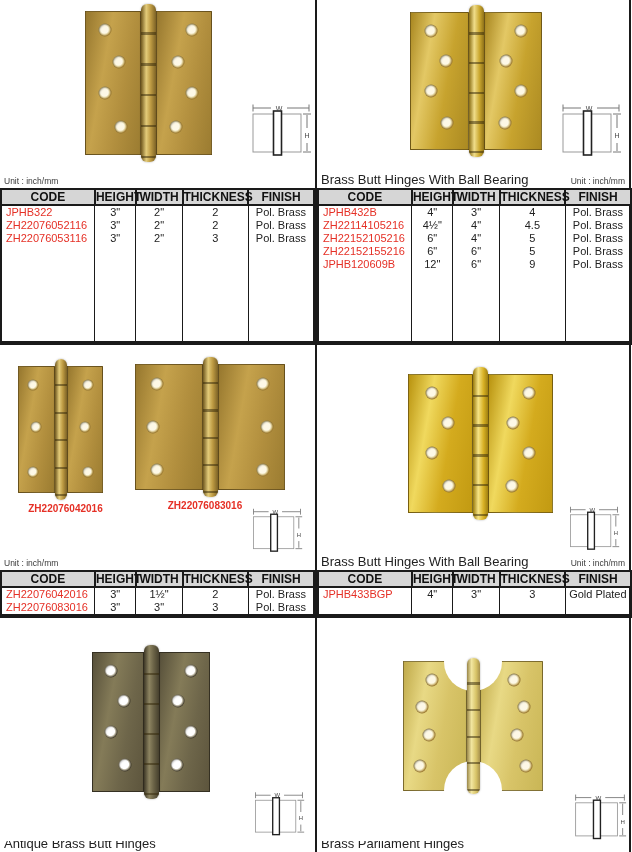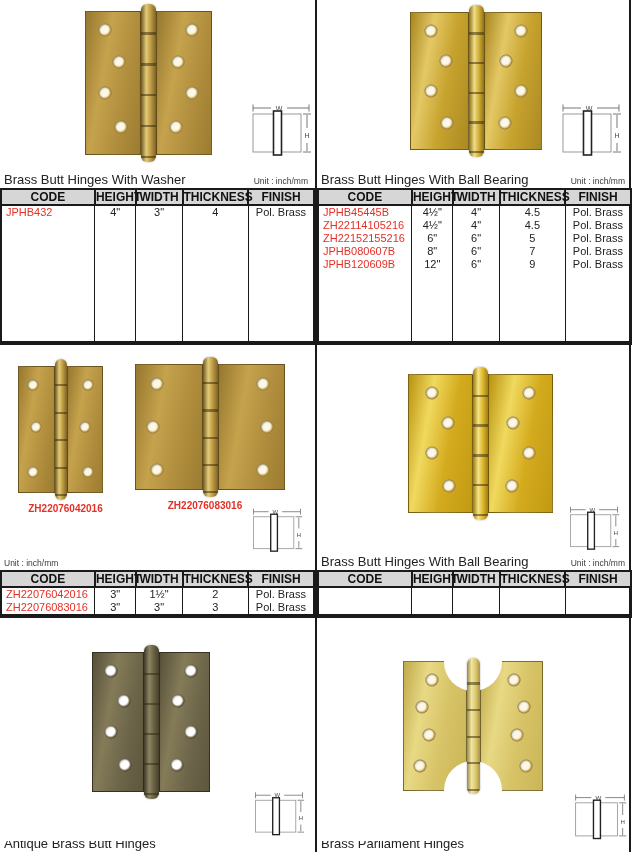--- a/index.html
+++ b/index.html
@@ -102,21 +102,20 @@
       <line x1="57" y1="15" x2="57" y2="28"></line>
               <line x1="57" y1="43" x2="57" y2="51"></line>
     </g>
     <rect x="23.5" y="11" width="8" height="44" fill="#fff" stroke="#222" stroke-width="1.6"></rect>
     <text x="29" y="10.5" text-anchor="middle" font-size="7" fill="#444">W</text>
     <text x="57" y="38" text-anchor="middle" font-size="7" fill="#444">H</text>
   </svg>
 </div>
     </div>
     <div class="titlebar">
-      <span class="sec-title">Brass Butt Hinges With Washer</span>
       <span class="unit">Unit : inch/mm</span>
     </div>
     <div class="twrap" style="height:155px;">
       <table>
         <colgroup>
             <col class="c0">
             <col class="c1">
             <col class="c2">
             <col class="c3">
             <col class="c4">
@@ -125,24 +124,38 @@
             <tr>
               <th>CODE</th>
               <th>HEIGHT</th>
               <th>WIDTH</th>
               <th>THICKNESS</th>
               <th>FINISH</th>
             </tr>
           </thead>
         <tbody>
             <tr>
-              <td class="code">JPHB432</td>
-              <td>4"</td>
-              <td>3"</td>
-              <td>4</td>
+              <td class="code">JPHB322</td>
+              <td>3"</td>
+              <td>2"</td>
+              <td>2</td>
+              <td>Pol. Brass</td>
+            </tr>
+            <tr>
+              <td class="code">ZH22076052116</td>
+              <td>3"</td>
+              <td>2"</td>
+              <td>2</td>
+              <td>Pol. Brass</td>
+            </tr>
+            <tr>
+              <td class="code">ZH22076053116</td>
+              <td>3"</td>
+              <td>2"</td>
+              <td>3</td>
               <td>Pol. Brass</td>
             </tr>
             <tr class="filler">
               <td></td>
               <td></td>
               <td></td>
               <td></td>
               <td></td>
             </tr>
           </tbody>
@@ -203,45 +216,45 @@
             <tr>
               <th>CODE</th>
               <th>HEIGHT</th>
               <th>WIDTH</th>
               <th>THICKNESS</th>
               <th>FINISH</th>
             </tr>
           </thead>
         <tbody>
             <tr>
-              <td class="code">JPHB45445B</td>
-              <td>4½"</td>
+              <td class="code">JPHB432B</td>
               <td>4"</td>
-              <td>4.5</td>
+              <td>3"</td>
+              <td>4</td>
               <td>Pol. Brass</td>
             </tr>
             <tr>
               <td class="code">ZH22114105216</td>
               <td>4½"</td>
               <td>4"</td>
               <td>4.5</td>
               <td>Pol. Brass</td>
             </tr>
             <tr>
+              <td class="code">ZH22152105216</td>
+              <td>6"</td>
+              <td>4"</td>
+              <td>5</td>
+              <td>Pol. Brass</td>
+            </tr>
+            <tr>
               <td class="code">ZH22152155216</td>
               <td>6"</td>
               <td>6"</td>
               <td>5</td>
-              <td>Pol. Brass</td>
-            </tr>
-            <tr>
-              <td class="code">JPHB080607B</td>
-              <td>8"</td>
-              <td>6"</td>
-              <td>7</td>
               <td>Pol. Brass</td>
             </tr>
             <tr>
               <td class="code">JPHB120609B</td>
               <td>12"</td>
               <td>6"</td>
               <td>9</td>
               <td>Pol. Brass</td>
             </tr>
             <tr class="filler">
@@ -405,20 +418,27 @@
         <thead>
             <tr>
               <th>CODE</th>
               <th>HEIGHT</th>
               <th>WIDTH</th>
               <th>THICKNESS</th>
               <th>FINISH</th>
             </tr>
           </thead>
         <tbody>
+            <tr>
+              <td class="code">JPHB433BGP</td>
+              <td>4"</td>
+              <td>3"</td>
+              <td>3</td>
+              <td>Gold Plated</td>
+            </tr>
             <tr class="filler">
               <td></td>
               <td></td>
               <td></td>
               <td></td>
               <td></td>
             </tr>
           </tbody>
       </table>
     </div>

